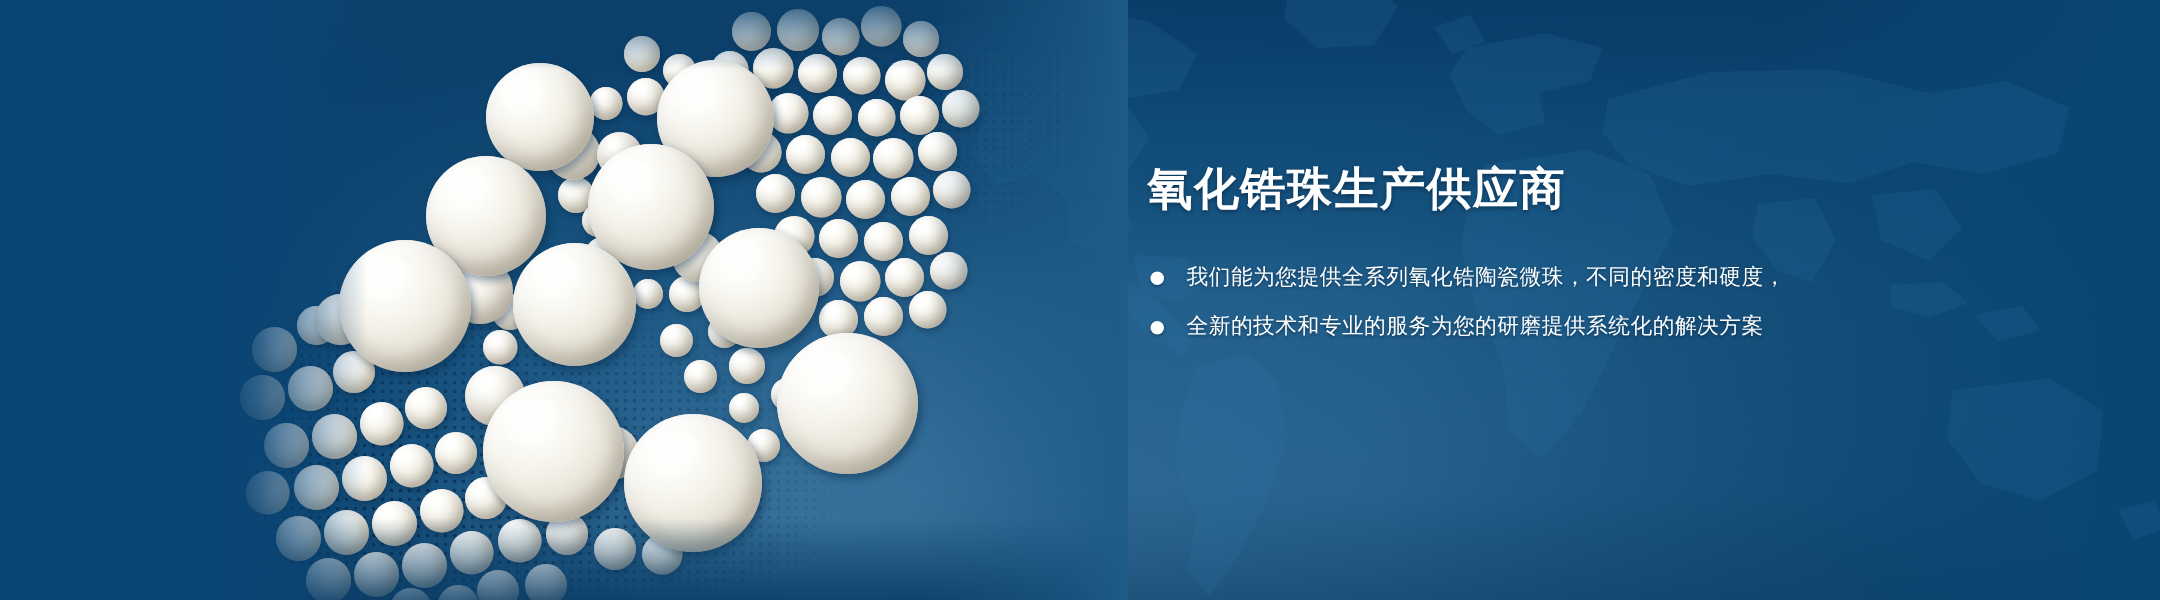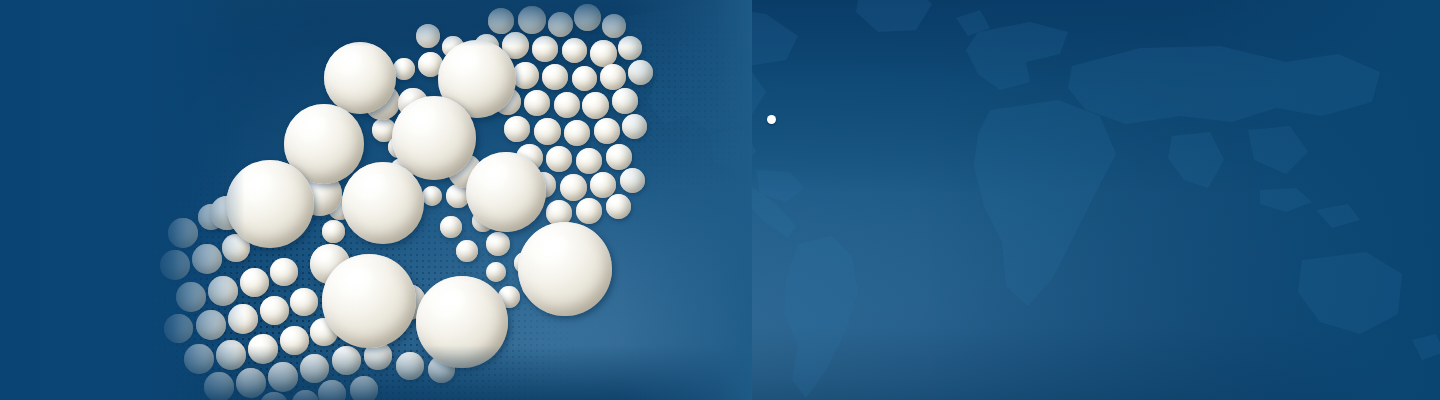--- a/index.html
+++ b/index.html
@@ -306,21 +306,27 @@
       <div class="bead" style="left:316px;top:152px;width:80px;height:80px;"></div>
       <div class="bead" style="left:172px;top:254px;width:94px;height:94px;"></div>
       <div class="bead" style="left:266px;top:276px;width:92px;height:92px;"></div>
       <div class="bead" style="left:368px;top:222px;width:94px;height:94px;"></div>
     </div>
 
     <div class="photo-fade"></div>
   </div>
 
   <div class="content">
+    <h1 class="headline">氧化锆珠生产供应商</h1>
 
     <ul class="bullets">
       <li class="bullet">
         <span class="dot"></span>
+        <span>我们能为您提供全系列氧化锆陶瓷微珠，不同的密度和硬度，</span>
+      </li>
+      <li class="bullet">
+        <span class="dot"></span>
+        <span>全新的技术和专业的服务为您的研磨提供系统化的解决方案</span>
       </li>
     </ul>
   </div>
 
 </div>
 
 </body></html>

